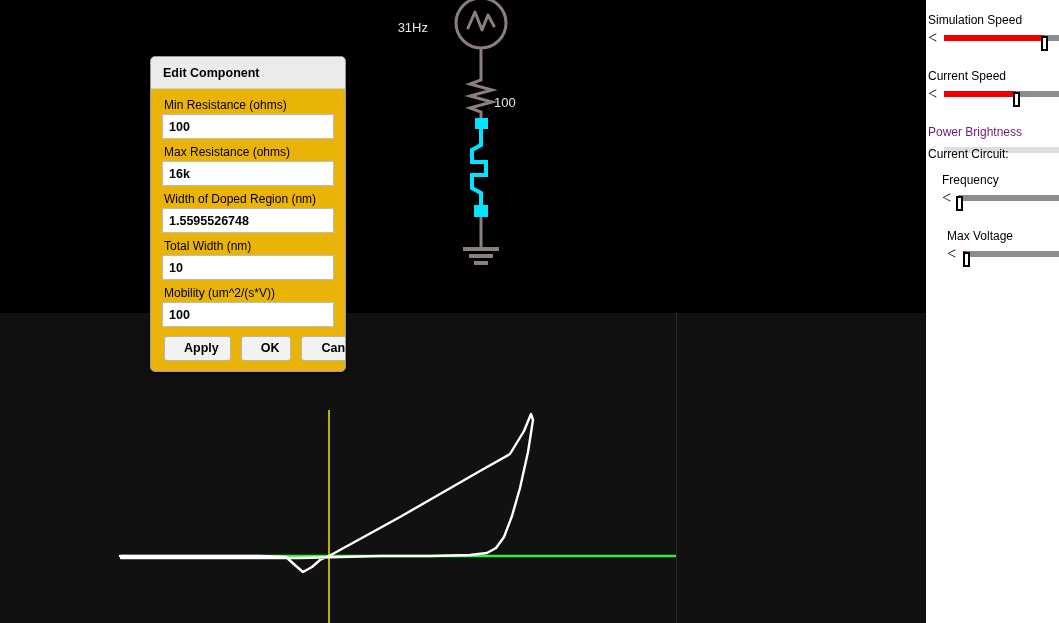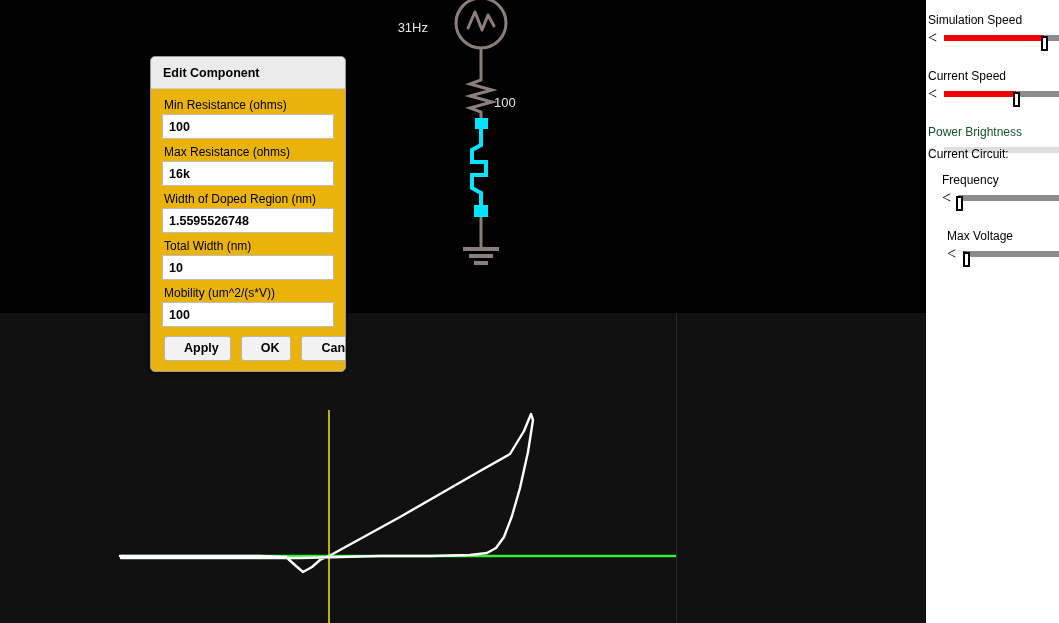--- a/index.html
+++ b/index.html
@@ -86,21 +86,21 @@
   }
   .ctrl-group { position: absolute; left: 0; width: 133px; }
   .ctrl-label {
     display: block;
     font-size: 12px;
     color: #000000;
     padding-left: 2px;
     line-height: 15px;
     white-space: nowrap;
   }
-  .ctrl-label.disabled { color: #14532d; }
+  .ctrl-label.disabled { color: #701a75; }
   .slider-row {
     position: relative;
     height: 18px;
     margin-top: 1px;
   }
   .slider-arrow {
     position: absolute;
     left: 2px; top: 0px;
     font-size: 16px;
     line-height: 17px;

